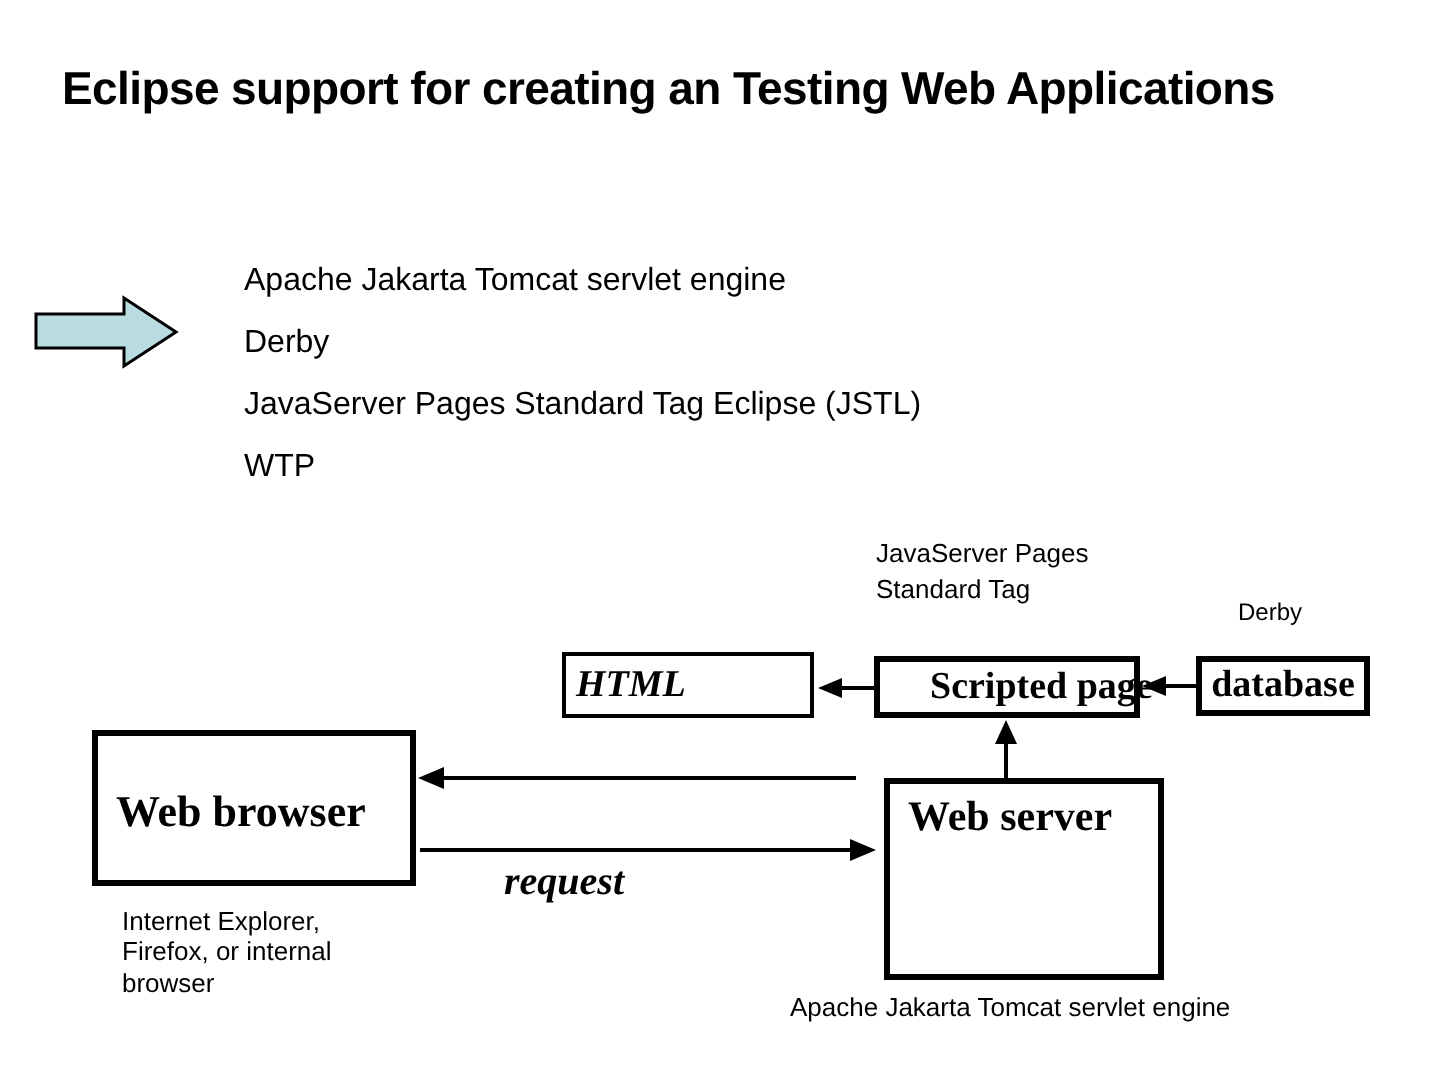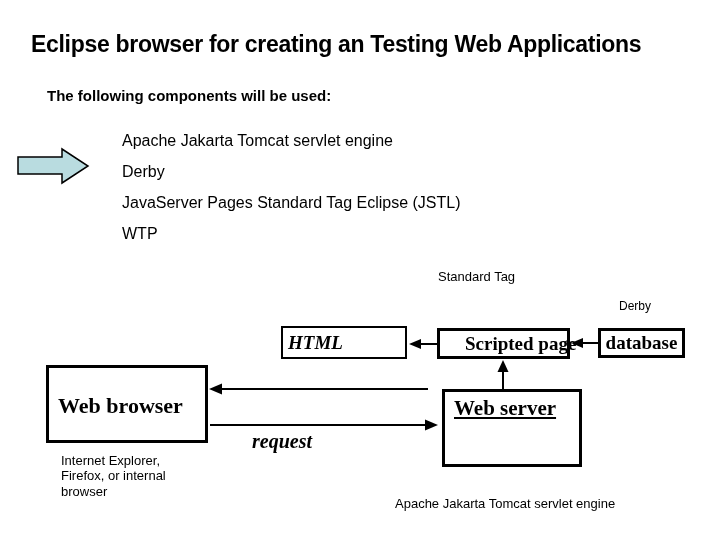--- a/index.html
+++ b/index.html
@@ -68,25 +68,24 @@
     font-size: 19px;
     justify-content: center;
   }
   .box-browser {
     left: 46px; top: 365px; width: 162px; height: 78px;
     font-size: 22px;
     align-items: center;
     padding: 3px 0 0 9px;
   }
   .box-server {
-    left: 442px; top: 389px; width: 140px; height: 78px;
+    left: 442px; top: 389px; width: 140px; height: 101px;
     font-size: 21px;
     align-items: flex-start;
     padding: 4px 0 0 9px;
-    text-decoration: underline;
   }
 
   .note {
     position: absolute;
     font-size: 13px;
     line-height: 16px;
     color: #000000;
   }
   .note-jstl  { left: 438px; top: 268px; line-height: 17.5px; }
   .note-derby { left: 619px; top: 298px; font-size: 12px; }
@@ -99,36 +98,36 @@
     font-weight: bold;
     font-size: 20px;
     font-style: italic;
   }
 </style>
 </head>
 <body>
 
 <div class="slide">
 
-  <div class="abs title">Eclipse browser for creating an Testing Web Applications</div>
+  <div class="abs title">Eclipse support for creating an Testing Web Applications</div>
 
-  <div class="abs intro">The following components will be used:</div>
 
   <div class="abs bullets">
     <div class="bullet">Apache Jakarta Tomcat servlet engine</div>
     <div class="bullet">Derby</div>
     <div class="bullet">JavaServer Pages Standard Tag Eclipse (JSTL)</div>
     <div class="bullet">WTP</div>
   </div>
 
   <svg class="abs svg-layer" width="720" height="540" viewBox="0 0 720 540">
     <polygon points="18,157 62,157 62,149 88,166 62,183 62,174 18,174" stroke="#000000" stroke-width="1.5" fill="#b9dce0"></polygon>
   </svg>
 
   <div class="note note-jstl">
+    <div>JavaServer Pages</div>
     <div>Standard Tag</div>
   </div>
 
   <div class="note note-derby">Derby</div>
 
   <div class="box box-html">
     <span>HTML</span>
   </div>
 
   <div class="box box-scripted">

